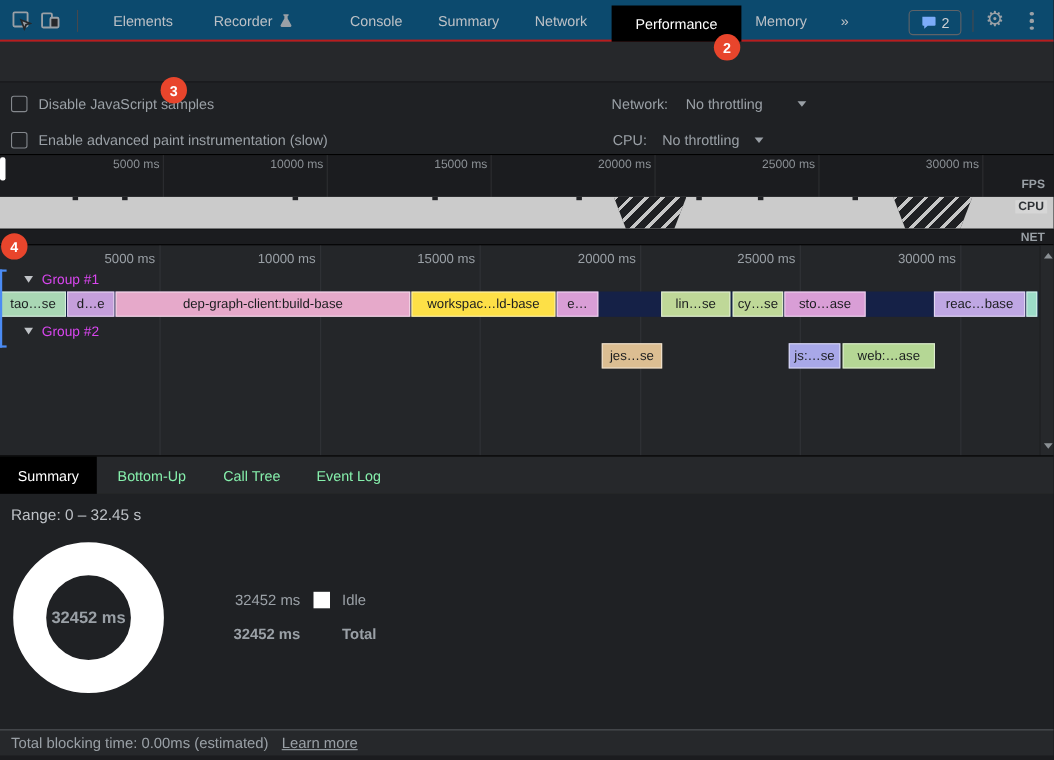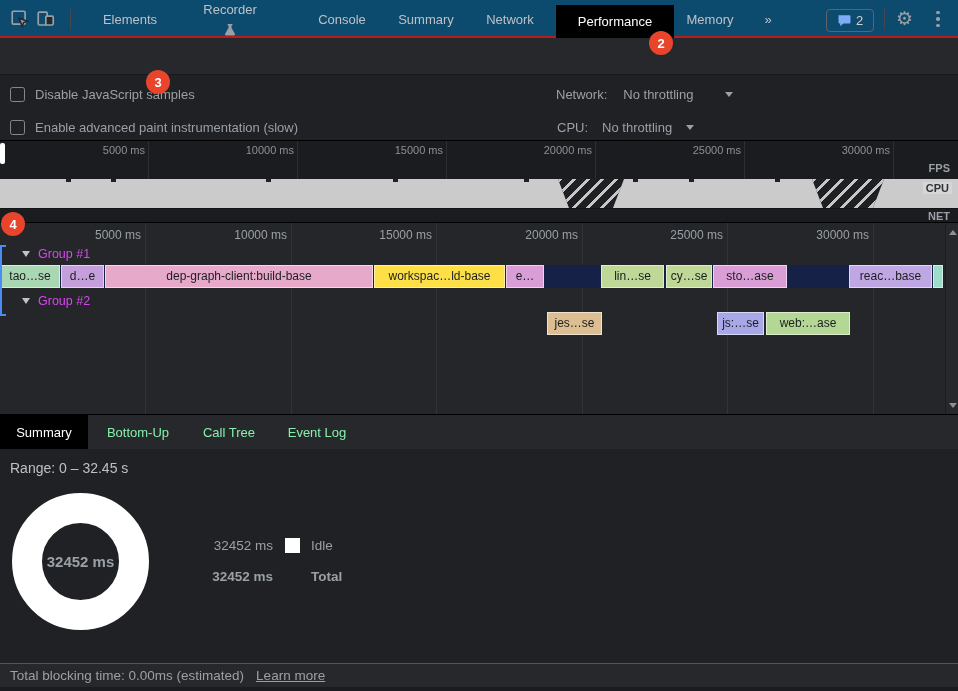--- a/index.html
+++ b/index.html
@@ -105,21 +105,21 @@
       <svg width="19" height="19" viewBox="0 0 17 17">
         <rect x="2" y="2.8" width="8" height="11.5" rx="1" fill="none" stroke="#9aa0a6" stroke-width="1.5"></rect>
         <rect x="8.8" y="6.4" width="6.6" height="7.9" rx="1" fill="#26282b" stroke="#9aa0a6" stroke-width="1.5"></rect>
       </svg>
     </span>
     <span class="sep" style="left:70px;top:9px;height:20px;" data-name="divider"></span>
     <div id="tabs-host">
         <div class="tab" data-name="tab-elements" style="position: absolute; left: 86px; width: 88px;">
           <span data-name="tab-label">Elements</span>
         </div>
-        <div class="tab" data-name="tab-recorder" style="position: absolute; left: 176px; width: 108px; flex-direction: column;">
+        <div class="tab" data-name="tab-recorder" style="position: absolute; left: 176px; width: 108px;">
           <span data-name="tab-label">Recorder</span>
           <span data-name="flask-icon">
             <svg width="12" height="14" viewBox="0 0 12 14">
               <path d="M3.6 1h4.8v1.2l-.9.3v2.3l3.3 6a1.1 1.1 0 0 1-1 1.7H2.2a1.1 1.1 0 0 1-1-1.7l3.3-6V2.5l-.9-.3Z" fill="#9aa0a6"></path>
             </svg>
           </span>
         </div>
         <div class="tab" data-name="tab-console" style="position: absolute; left: 300px; width: 84px;">
           <span data-name="tab-label">Console</span>
         </div>

